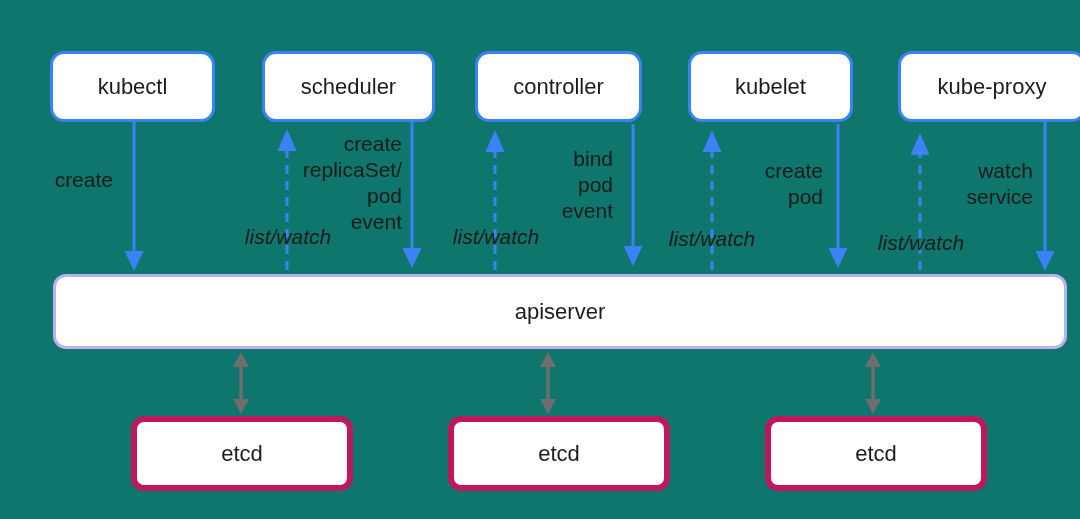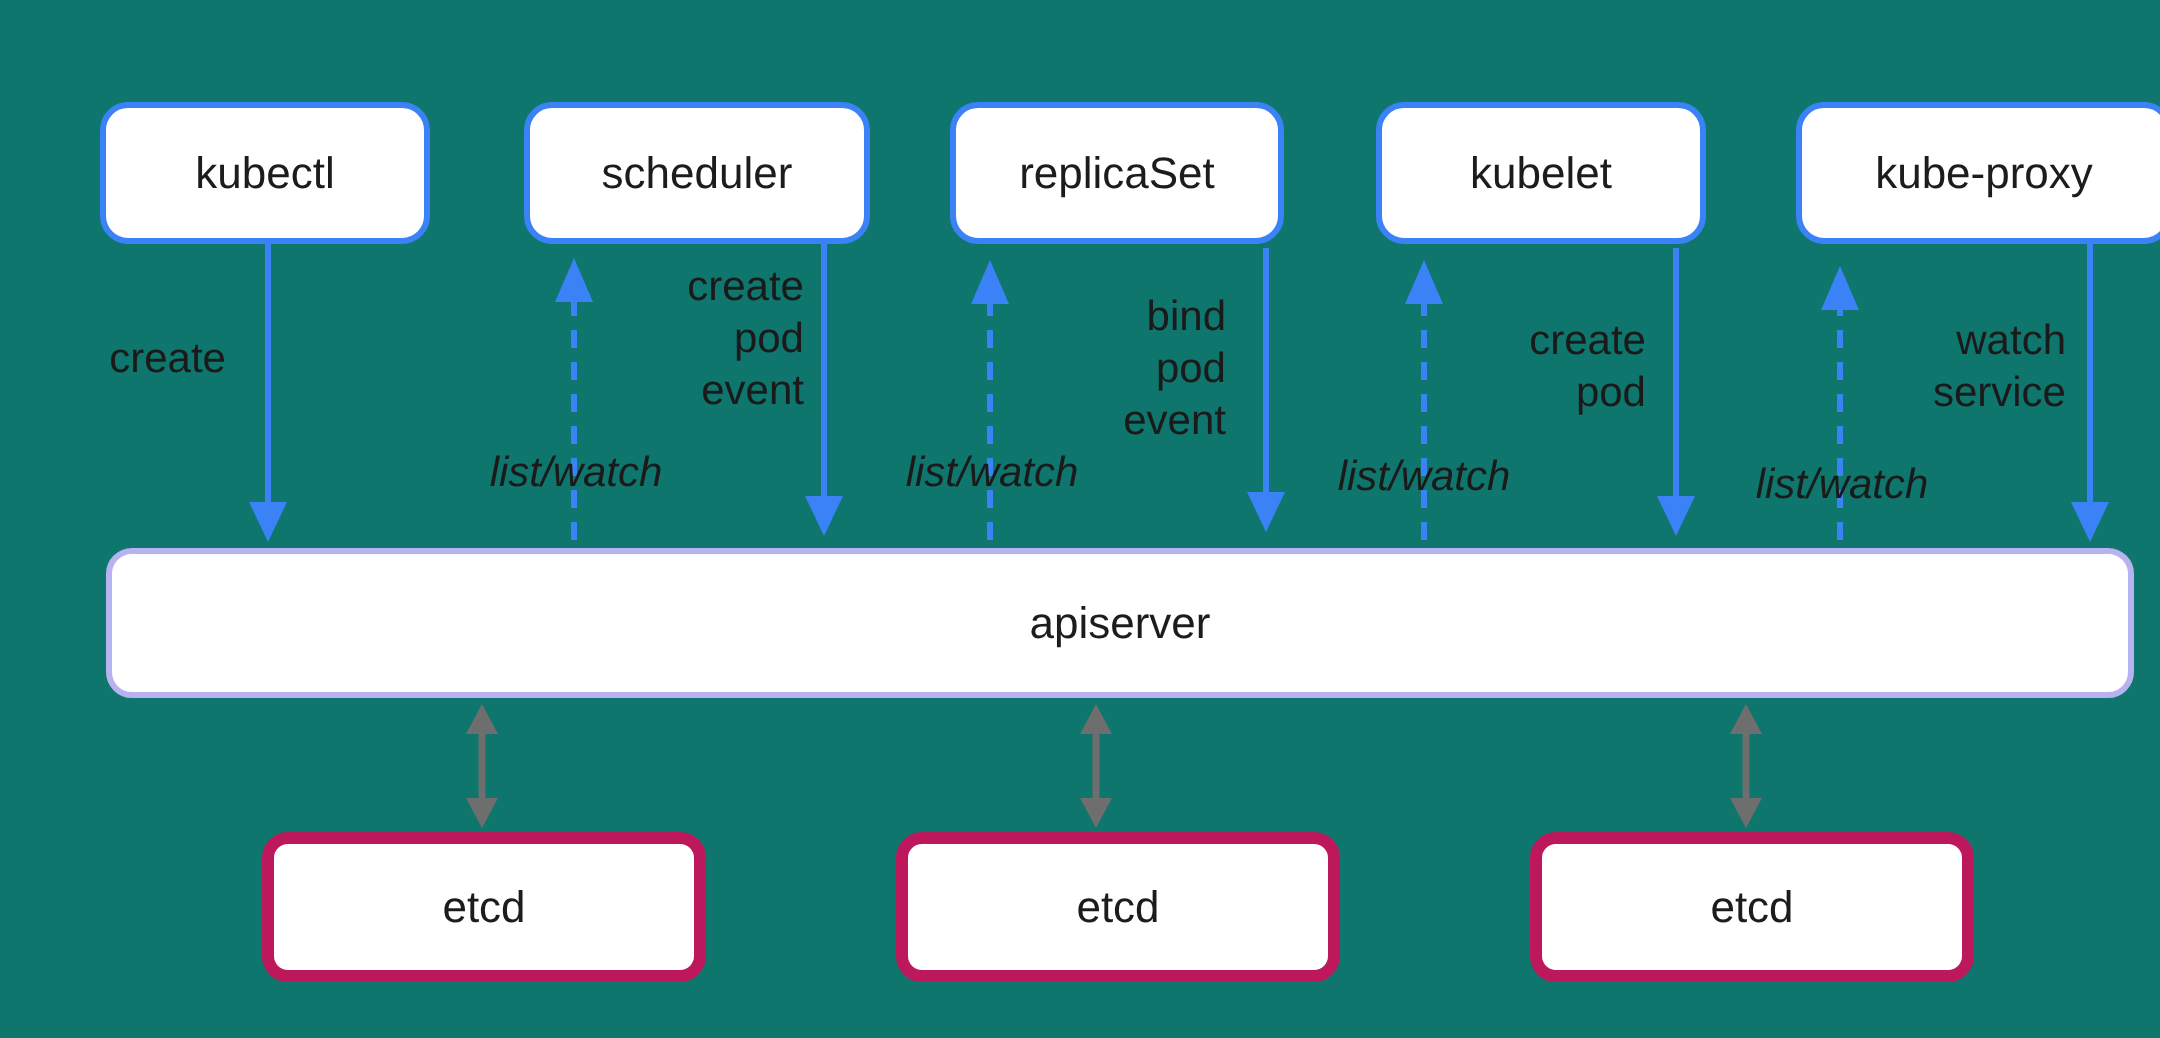--- a/index.html
+++ b/index.html
@@ -110,21 +110,21 @@
     </g>
   </svg>
 
   <div class="node blue" id="node-kubectl">
     <span>kubectl</span>
   </div>
   <div class="node blue" id="node-controller">
     <span>scheduler</span>
   </div>
   <div class="node blue" id="node-scheduler">
-    <span>replicaSet</span>
+    <span>controller</span>
   </div>
   <div class="node blue" id="node-kubelet">
     <span>kubelet</span>
   </div>
   <div class="node blue" id="node-kubeproxy">
     <span>kube-proxy</span>
   </div>
 
   <div class="node purple" id="node-apiserver">
     <span>apiserver</span>
@@ -139,20 +139,21 @@
   <div class="node gray etcd" id="node-etcd-3">
     <span>etcd</span>
   </div>
 
   <div class="edge-label action" id="lbl-kubectl-action">
     <div>create</div>
   </div>
 
   <div class="edge-label action" id="lbl-controller-action">
     <div>create</div>
+    <div>replicaSet/</div>
     <div>pod</div>
     <div>event</div>
   </div>
 
   <div class="edge-label action" id="lbl-scheduler-action">
     <div>bind</div>
     <div>pod</div>
     <div>event</div>
   </div>
 

